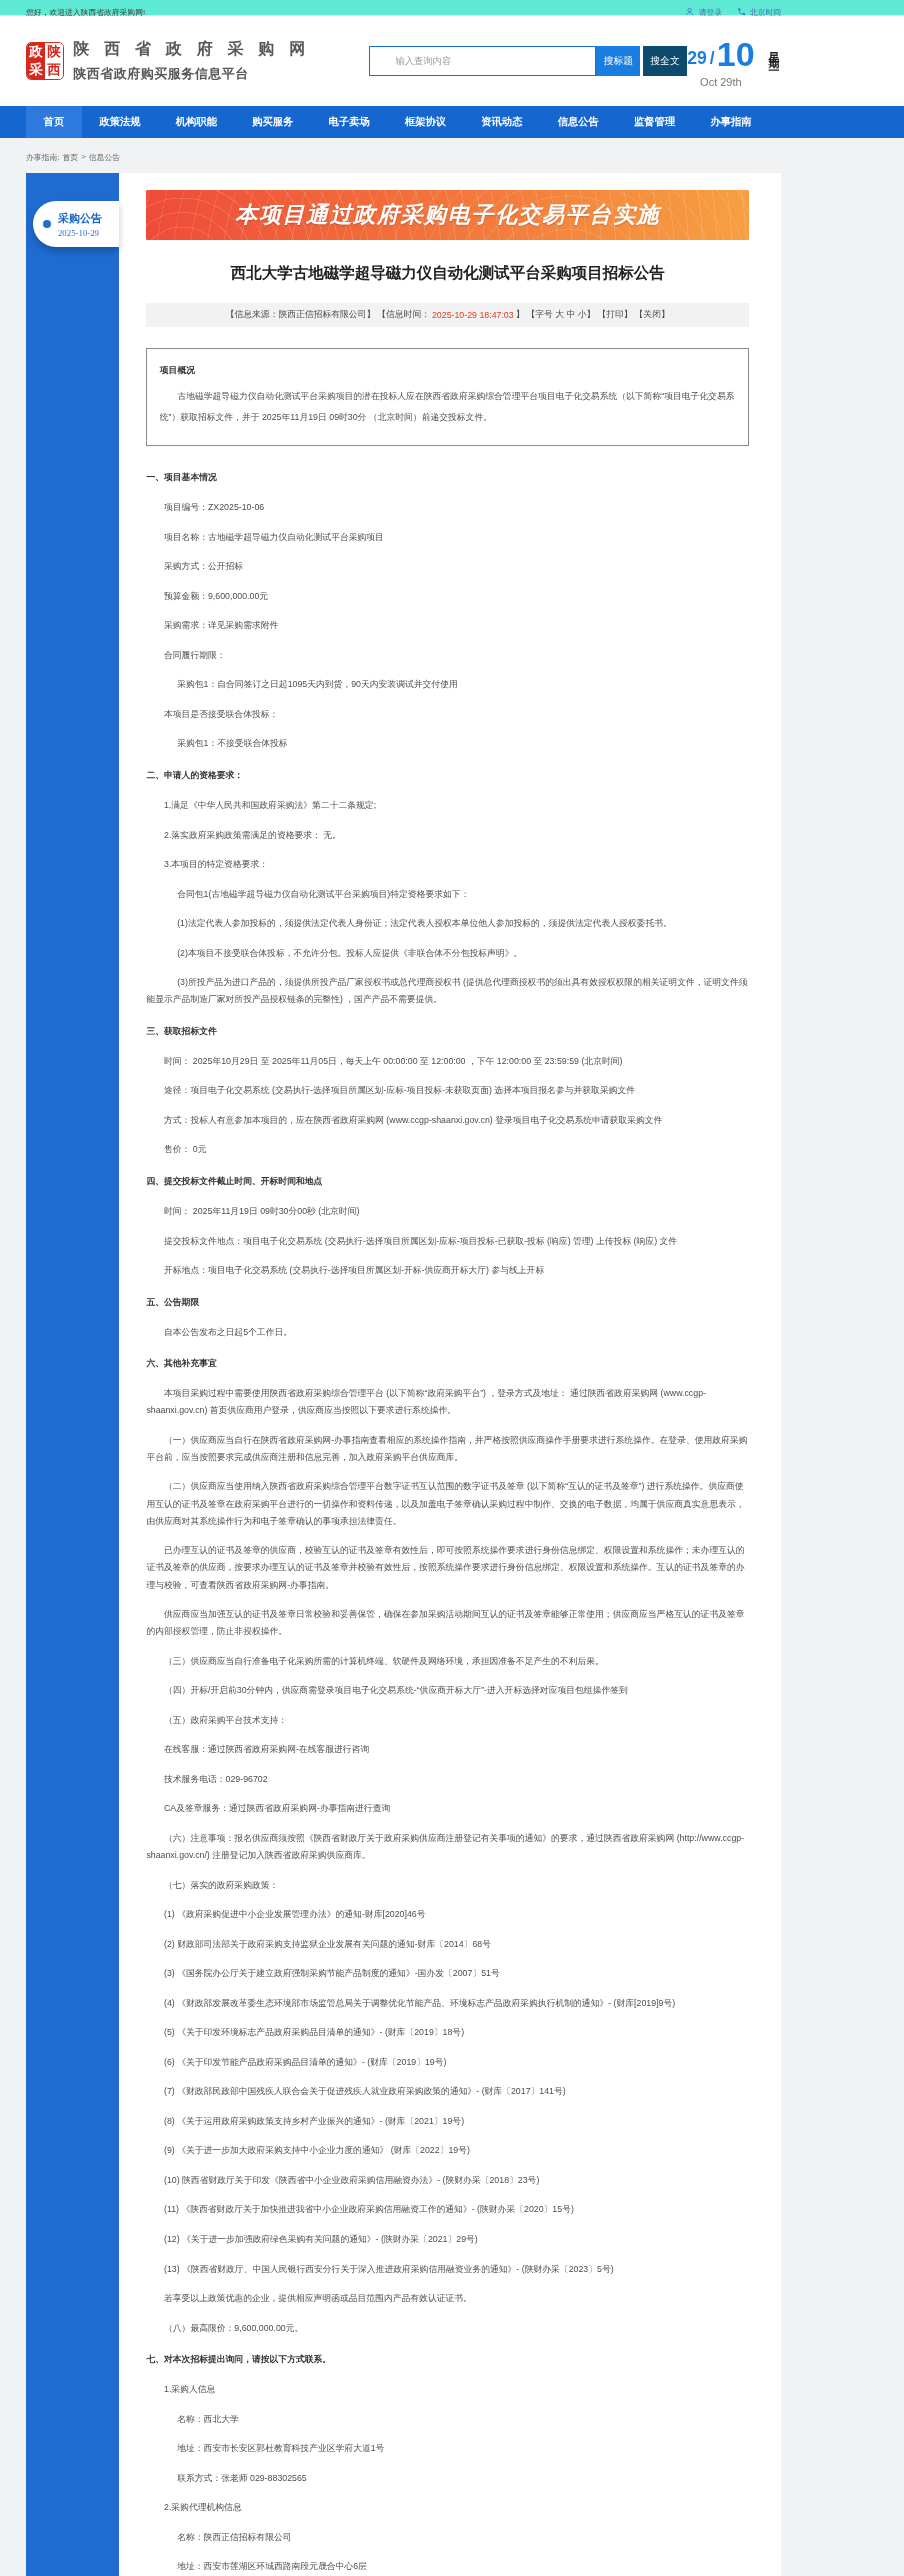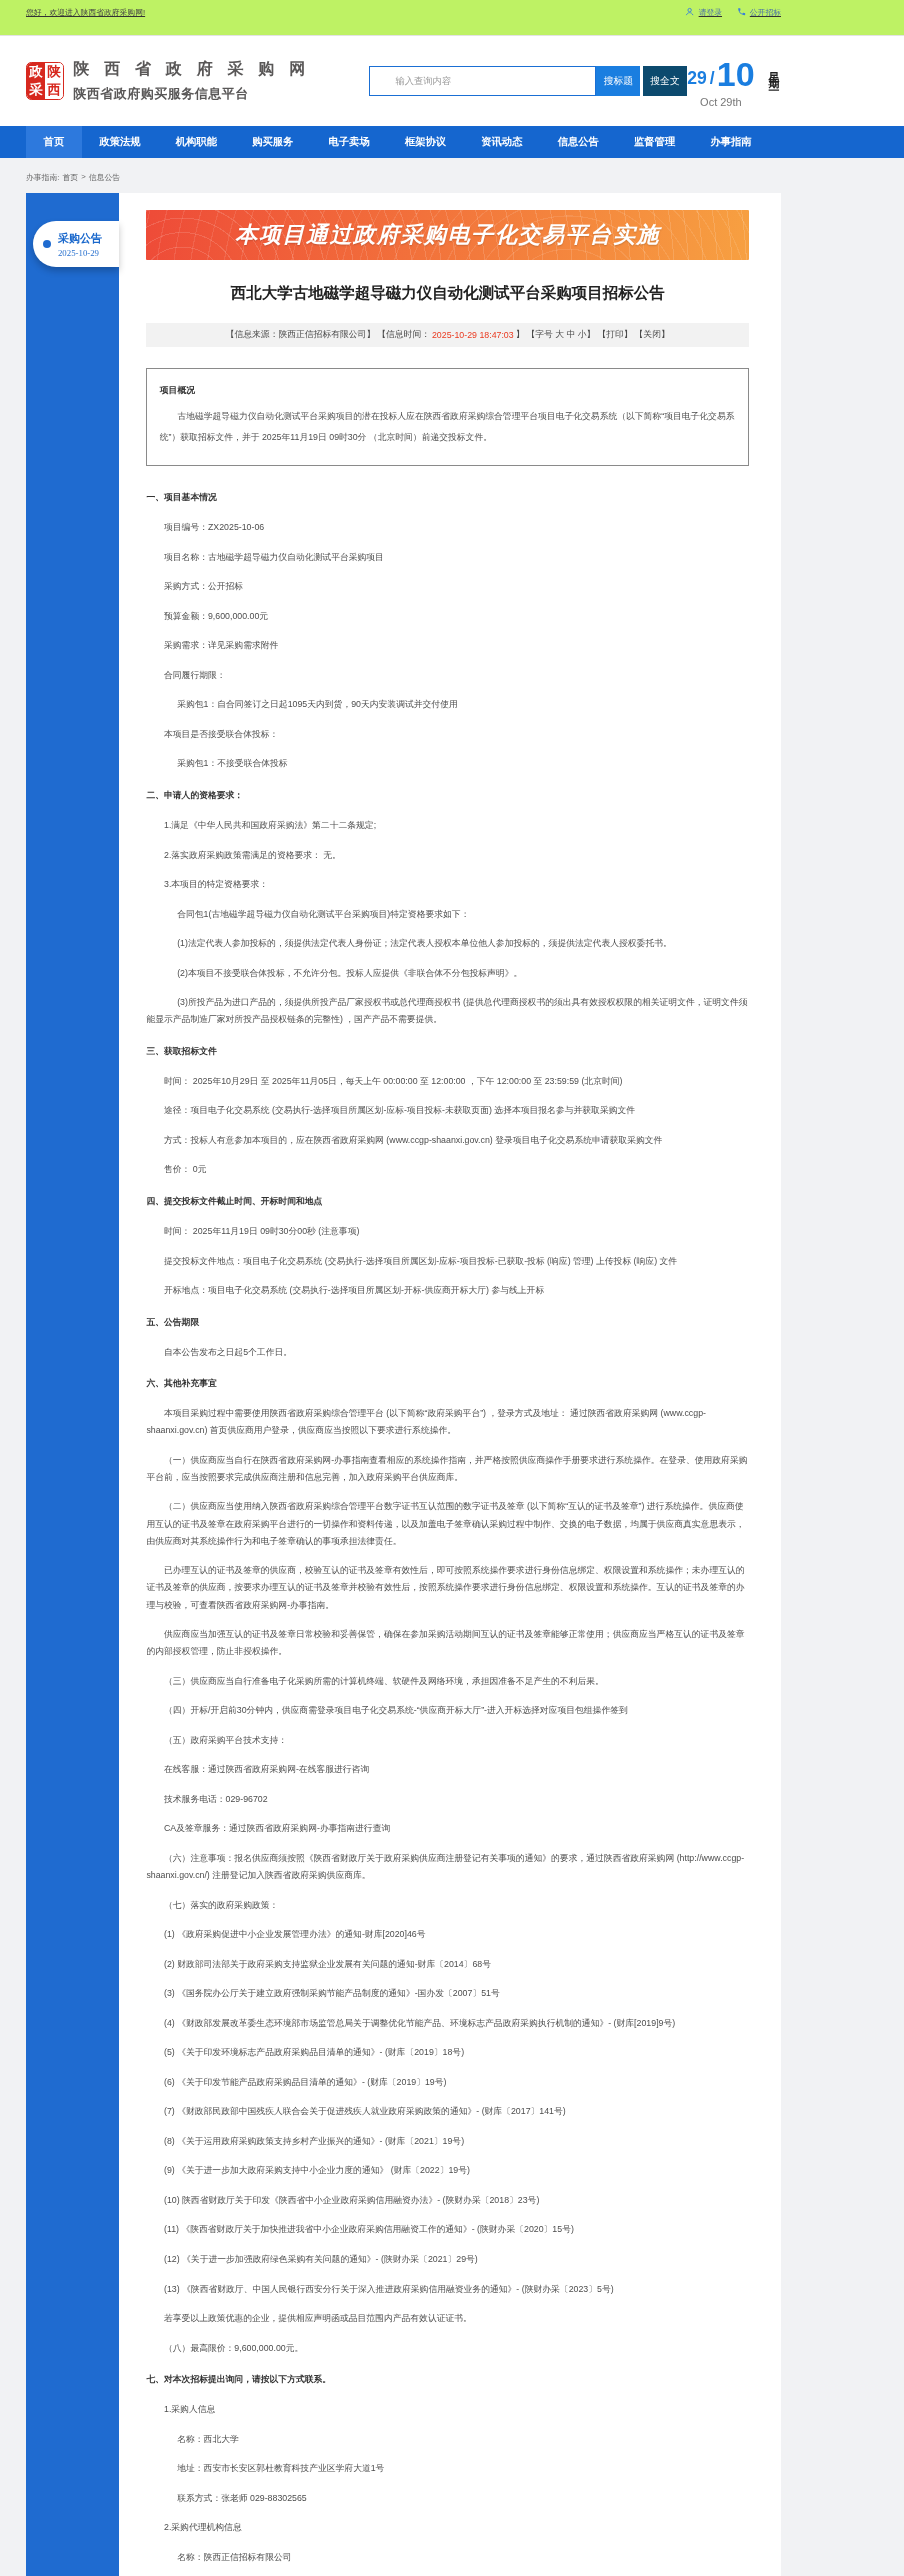--- a/index.html
+++ b/index.html
@@ -5,21 +5,21 @@
   * { margin:0; padding:0; box-sizing:border-box; }
   body {
     width:904px;
     background:#f1f2f4;
     font-family:"Liberation Sans","DejaVu Sans",sans-serif;
     color:#333;
   }
   .container { width:755px; margin-left:26px; }
 
   
-  .topbar { background:#bef264; border-bottom:0.5px solid #e3e3e3; height:36px;text-decoration:underline; }
+  .topbar { background:#5eead4; border-bottom:0.5px solid #e3e3e3; height:16px; }
   .topbar-inner { display:flex; justify-content:space-between; align-items:center; height:24px; }
   .topbar-welcome { font-size:7.8px; color:#444; }
   .topbar-right { display:flex; align-items:center; gap:14.5px; }
   .topbar-link { display:flex; align-items:center; gap:4px; font-size:7.8px; color:#4a6fa8; cursor:pointer; }
   .topbar-link svg { display:block; }
 
   
   .header { background:#fff; height:90px; }
   .header-inner { display:flex; align-items:center; height:90px; }
   .logo-box {
@@ -125,21 +125,21 @@
           </svg>
         </span>
         <span>请登录</span>
       </div>
       <div class="topbar-link">
         <span>
           <svg width="9.3" height="9.3" viewBox="0 0 24 24" fill="#3b82d8">
             <path d="M6.6 10.8c1.4 2.8 3.8 5.1 6.6 6.6l2.2-2.2c.3-.3.7-.4 1-.2 1.2.4 2.4.6 3.7.6.6 0 1 .4 1 1V20c0 .6-.4 1-1 1C10.6 21 3 13.4 3 4c0-.6.4-1 1-1h3.5c.6 0 1 .4 1 1 0 1.2.2 2.5.6 3.7.1.3 0 .7-.2 1l-2.3 2.1z"></path>
           </svg>
         </span>
-        <span>公开招标</span>
+        <span>北京时间</span>
       </div>
     </div>
   </div>
 </div>
 
 <div class="header">
   <div class="container header-inner">
     <div class="logo-box">
       <div class="logo-col red">
         <div class="logo-ch">政</div>
@@ -248,21 +248,21 @@
           <p class="doc-p2">合同包1(古地磁学超导磁力仪自动化测试平台采购项目)特定资格要求如下：</p>
           <p class="doc-p2">(1)法定代表人参加投标的，须提供法定代表人身份证；法定代表人授权本单位他人参加投标的，须提供法定代表人授权委托书。</p>
           <p class="doc-p2">(2)本项目不接受联合体投标，不允许分包。投标人应提供《非联合体不分包投标声明》。</p>
           <p class="doc-p2">(3)所投产品为进口产品的，须提供所投产品厂家授权书或总代理商授权书 (提供总代理商授权书的须出具有效授权权限的相关证明文件，证明文件须能显示产品制造厂家对所投产品授权链条的完整性) ，国产产品不需要提供。</p>
           <p class="doc-h">三、获取招标文件</p>
           <p class="doc-p">时间：  2025年10月29日 至 2025年11月05日，每天上午 00:00:00 至 12:00:00 ，下午 12:00:00 至 23:59:59  (北京时间)</p>
           <p class="doc-p">途径：项目电子化交易系统 (交易执行-选择项目所属区划-应标-项目投标-未获取页面) 选择本项目报名参与并获取采购文件</p>
           <p class="doc-p">方式：投标人有意参加本项目的，应在陕西省政府采购网 (www.ccgp-shaanxi.gov.cn) 登录项目电子化交易系统申请获取采购文件</p>
           <p class="doc-p">售价：  0元</p>
           <p class="doc-h">四、提交投标文件截止时间、开标时间和地点</p>
-          <p class="doc-p">时间：  2025年11月19日 09时30分00秒  (注意事项)</p>
+          <p class="doc-p">时间：  2025年11月19日 09时30分00秒  (北京时间)</p>
           <p class="doc-p">提交投标文件地点：项目电子化交易系统 (交易执行-选择项目所属区划-应标-项目投标-已获取-投标 (响应) 管理) 上传投标 (响应) 文件</p>
           <p class="doc-p">开标地点：项目电子化交易系统 (交易执行-选择项目所属区划-开标-供应商开标大厅) 参与线上开标</p>
           <p class="doc-h">五、公告期限</p>
           <p class="doc-p">自本公告发布之日起5个工作日。</p>
           <p class="doc-h">六、其他补充事宜</p>
           <p class="doc-p">本项目采购过程中需要使用陕西省政府采购综合管理平台 (以下简称“政府采购平台”) ，登录方式及地址： 通过陕西省政府采购网 (www.ccgp-shaanxi.gov.cn) 首页供应商用户登录，供应商应当按照以下要求进行系统操作。</p>
           <p class="doc-p">（一）供应商应当自行在陕西省政府采购网-办事指南查看相应的系统操作指南，并严格按照供应商操作手册要求进行系统操作。在登录、使用政府采购平台前，应当按照要求完成供应商注册和信息完善，加入政府采购平台供应商库。</p>
           <p class="doc-p">（二）供应商应当使用纳入陕西省政府采购综合管理平台数字证书互认范围的数字证书及签章 (以下简称“互认的证书及签章”) 进行系统操作。供应商使用互认的证书及签章在政府采购平台进行的一切操作和资料传递，以及加盖电子签章确认采购过程中制作、交换的电子数据，均属于供应商真实意思表示，由供应商对其系统操作行为和电子签章确认的事项承担法律责任。</p>
           <p class="doc-p">已办理互认的证书及签章的供应商，校验互认的证书及签章有效性后，即可按照系统操作要求进行身份信息绑定、权限设置和系统操作；未办理互认的证书及签章的供应商，按要求办理互认的证书及签章并校验有效性后，按照系统操作要求进行身份信息绑定、权限设置和系统操作。互认的证书及签章的办理与校验，可查看陕西省政府采购网-办事指南。</p>
           <p class="doc-p">供应商应当加强互认的证书及签章日常校验和妥善保管，确保在参加采购活动期间互认的证书及签章能够正常使用；供应商应当严格互认的证书及签章的内部授权管理，防止非授权操作。</p>

